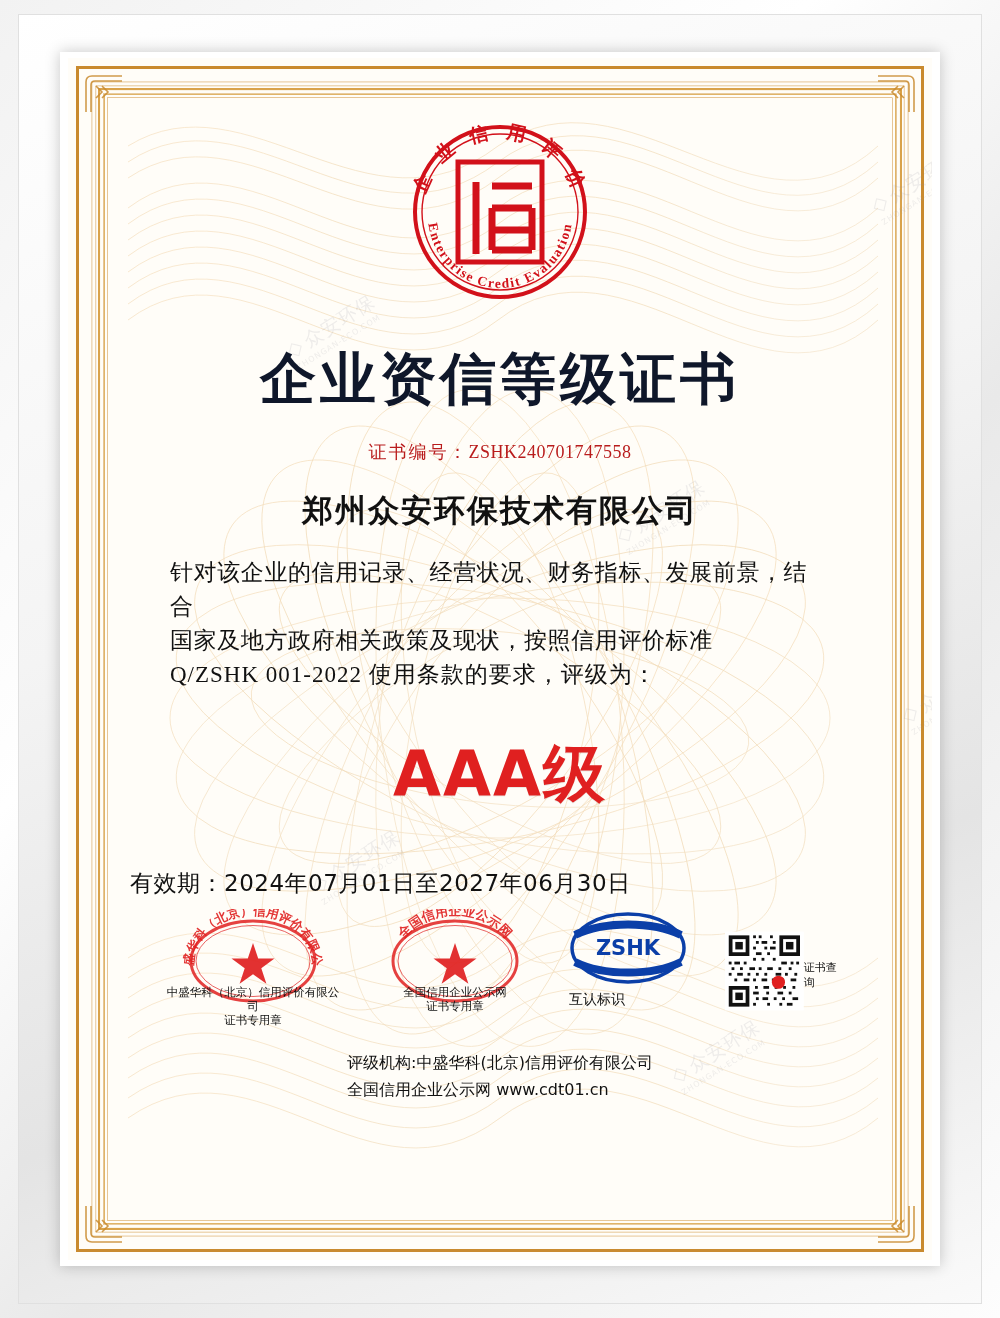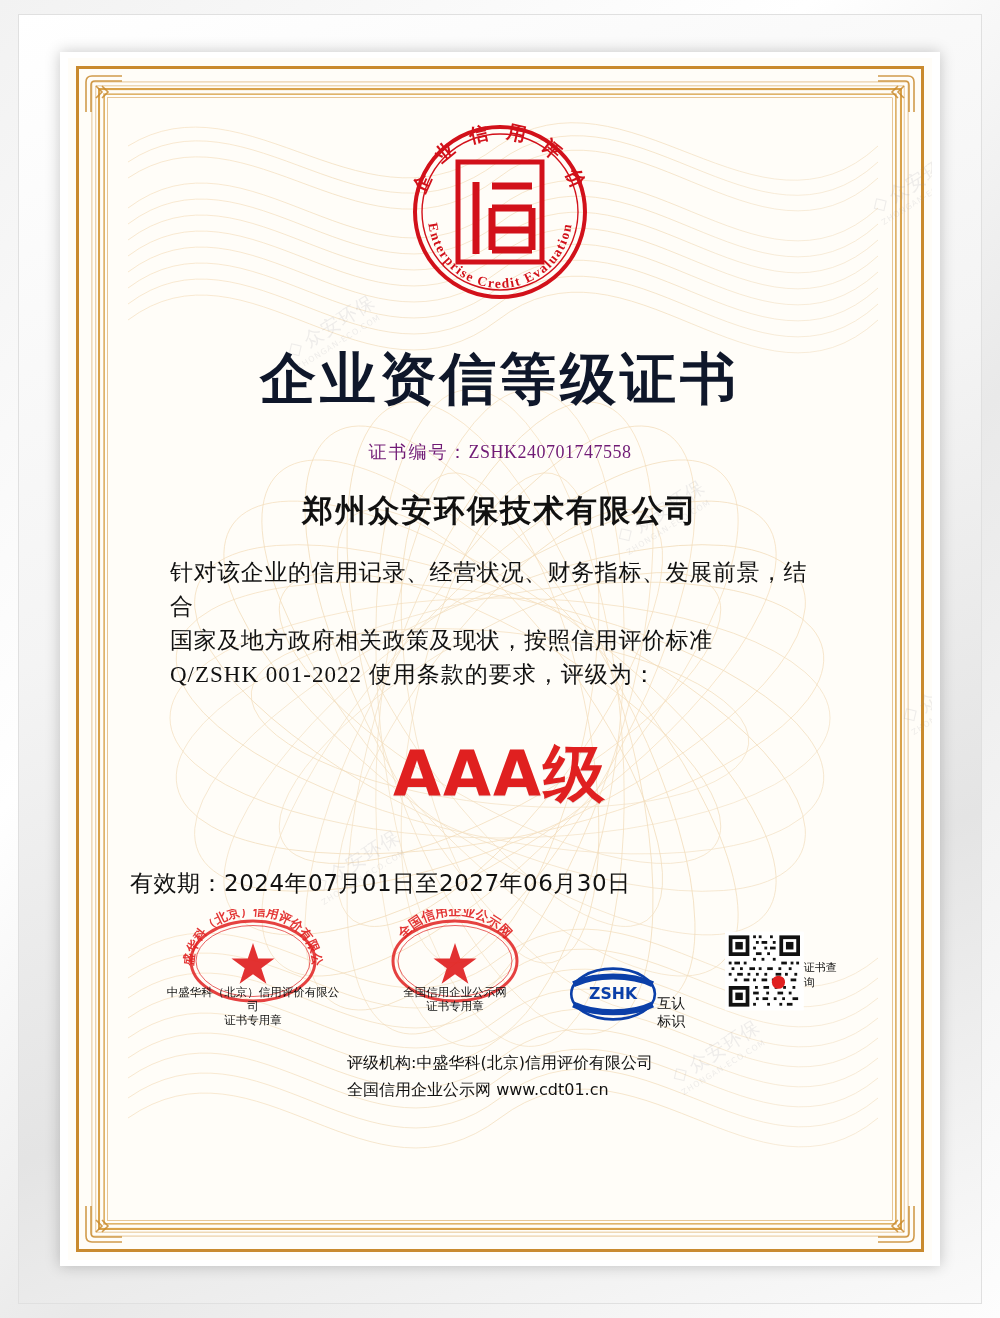--- a/index.html
+++ b/index.html
@@ -92,21 +92,21 @@
     font-size: 56px;
     letter-spacing: 4px;
     color: #0f172a;
     text-align: center;
   }
 
   .cert-no {
     margin-top: 22px;
     font-family: "Liberation Serif", serif;
     font-size: 18px;
-    color: #701a75;
+    color: #b91c1c;
     letter-spacing: .5px;
   }
   .cert-no .label { letter-spacing: 2px; }
   .cert-no .value { font-family: "Liberation Serif", serif; }
 
   .company {
     margin-top: 26px;
     font-family: "DejaVu Sans", sans-serif;
     font-weight: 700;
     font-size: 31px;
@@ -163,22 +163,22 @@
     position: absolute;
     left: 0; right: 0; top: 74px;
     text-align: center;
     font-family: "DejaVu Sans", sans-serif;
     font-size: 11.5px;
     color: #111;
     line-height: 14px;
   }
   .logo-cell {
     width: 130px; height: 120px;
-    display: flex; flex-direction: row;
-    align-items: flex-end; justify-content: flex-start;
+    display: flex; flex-direction: column;
+    align-items: flex-start; justify-content: flex-start;
   }
   .logo-caption {
     margin-top: 6px;
     font-family: "DejaVu Sans", sans-serif;
     font-size: 14px; color: #111;
   }
   .qr-cell {
     width: 120px; height: 120px;
     display: flex; flex-direction: row;
     align-items: center; justify-content: flex-start;

